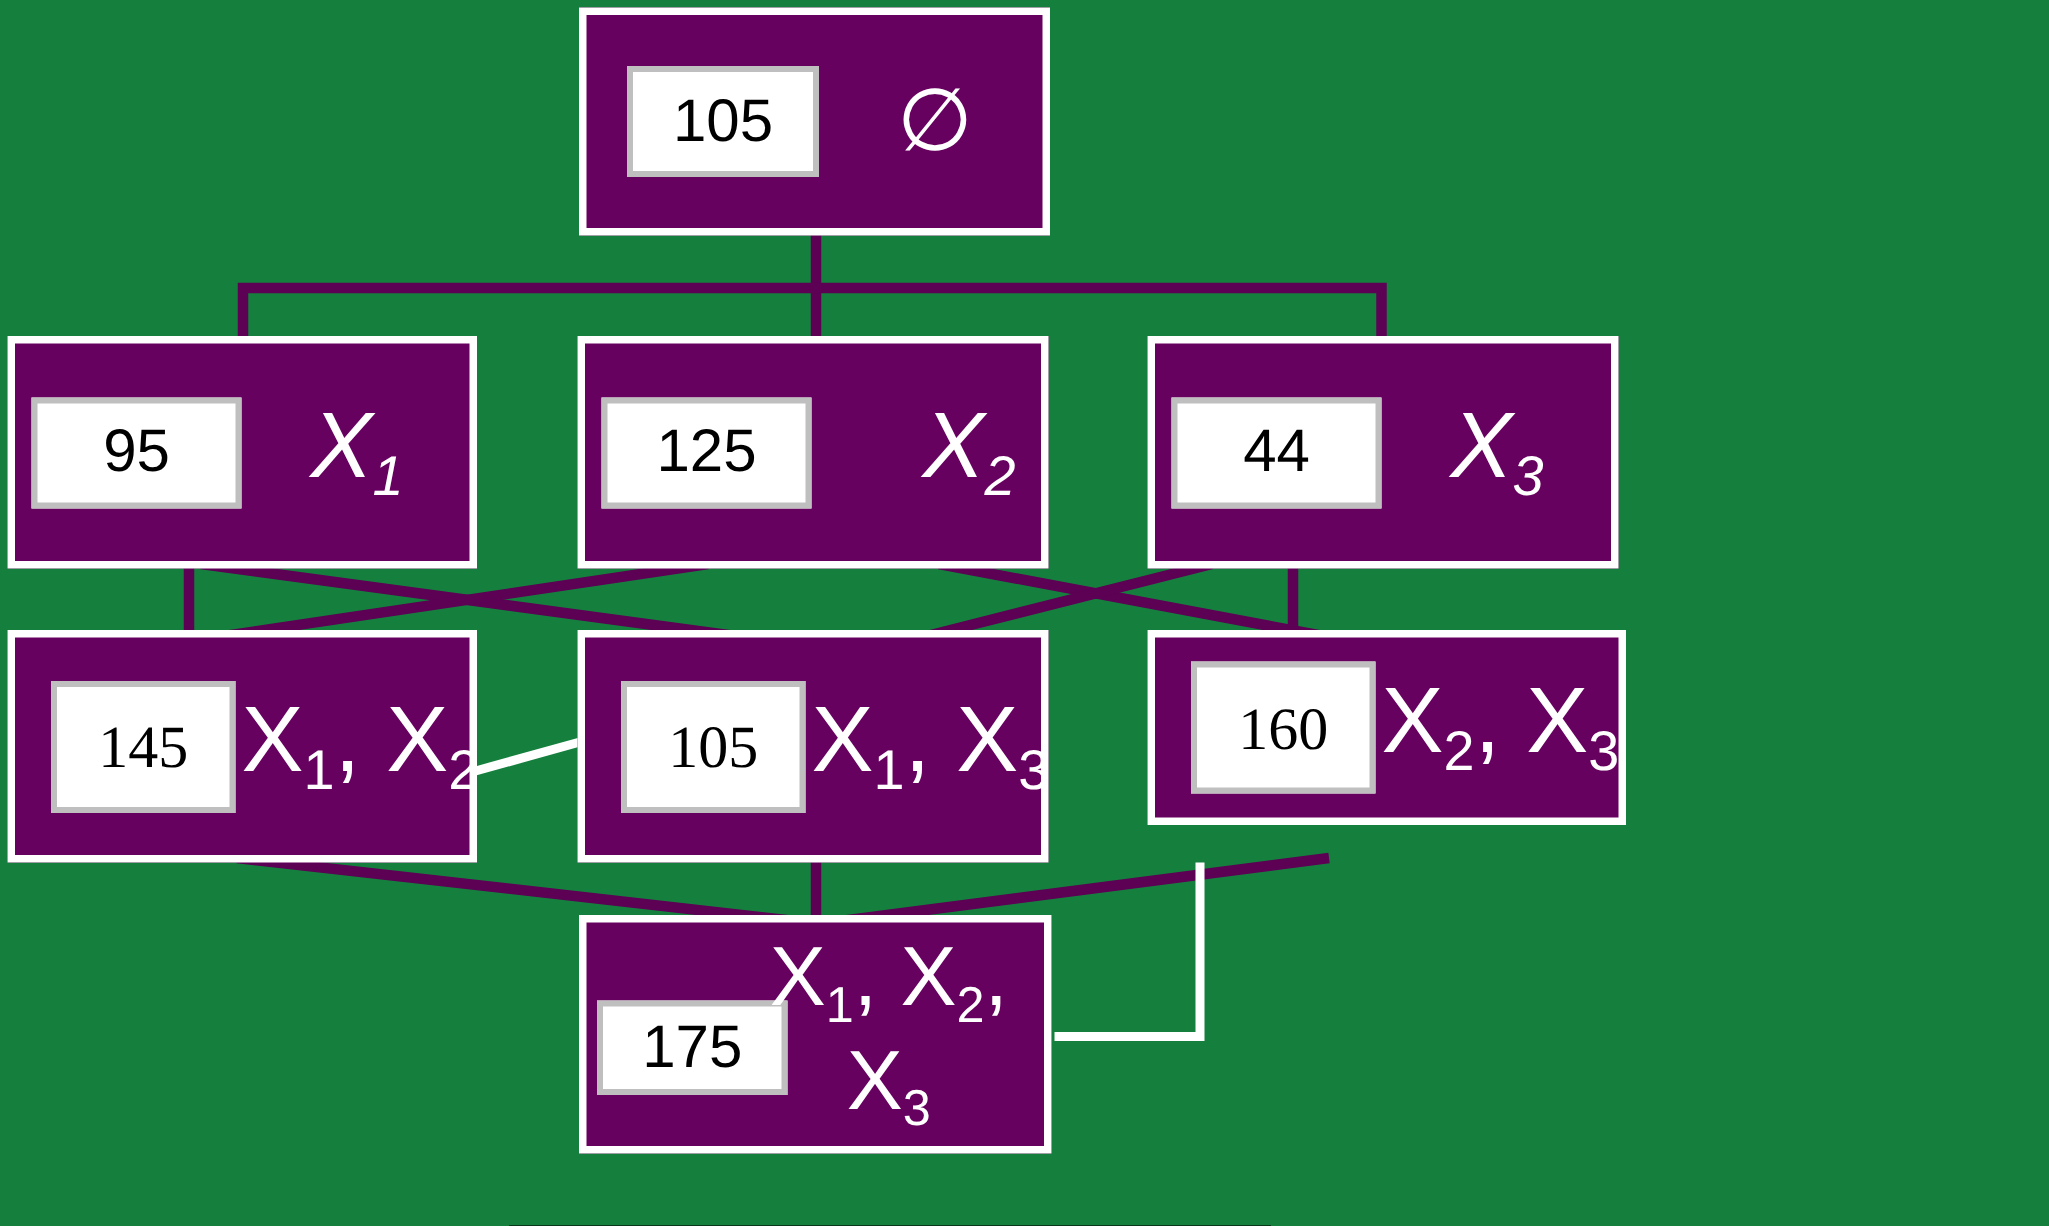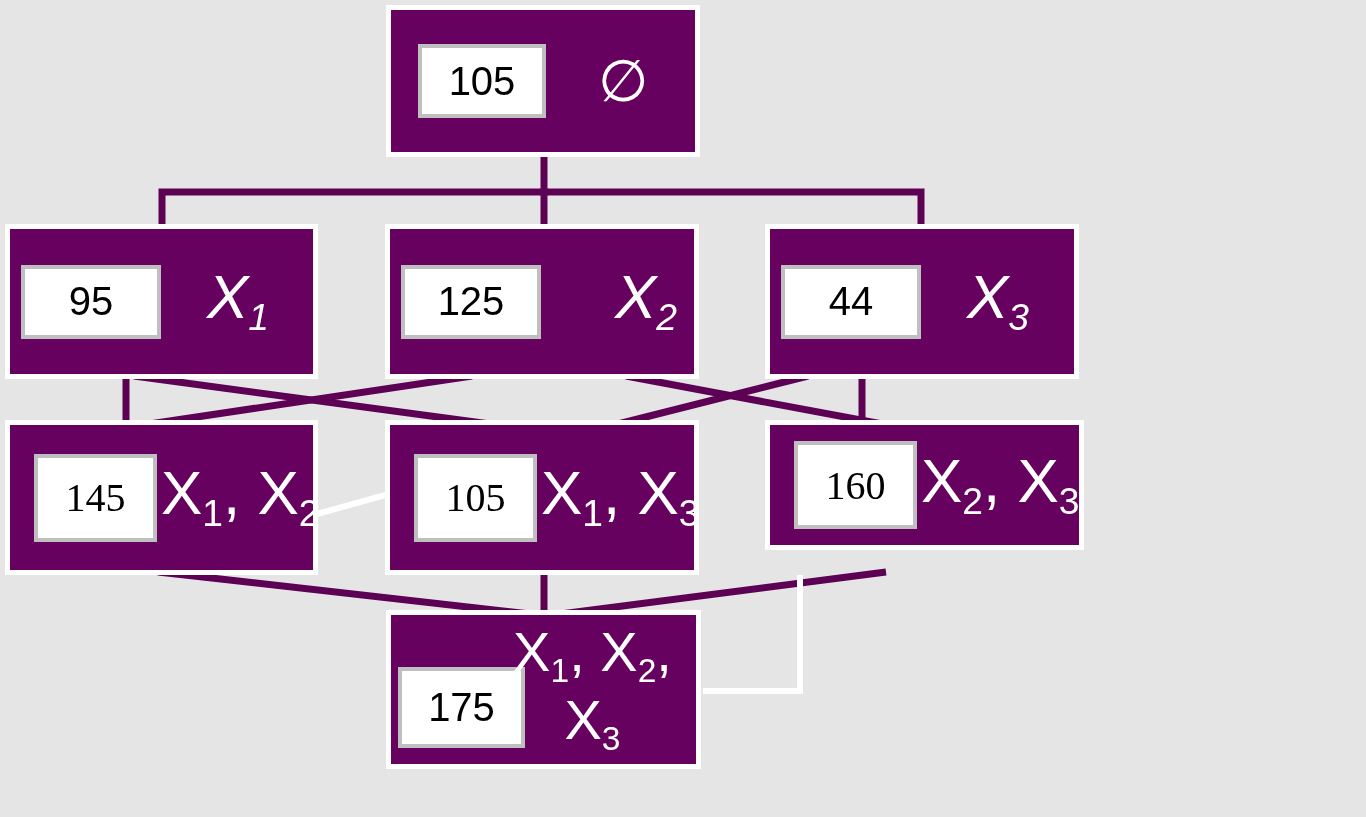--- a/index.html
+++ b/index.html
@@ -1,19 +1,19 @@
 <!DOCTYPE html>
 <html><head>
 <meta charset="utf-8">
 <style>
   html,body{margin:0;padding:0;background:#000;}
   .stage{
     position:relative;
     width:1366px;height:817px;
-    background:#e5e5e5;
+    background:#15803d;
     overflow:hidden;
     font-family:"Liberation Sans", sans-serif;
   }
   .edges{position:absolute;left:0;top:0;z-index:1;}
   .edge{stroke:#5c0154;stroke-width:7;fill:none;}
   .edge-white{stroke:#ffffff;stroke-width:6;fill:none;}
   .node{
     position:absolute;z-index:2;
     background:#67015f;
     border:5px solid #ffffff;
@@ -41,21 +41,21 @@
   
   #node-empty  {left:386px;top:5px;  width:314px;height:152px;}
   #node-x1     {left:5px;  top:224px;width:313px;height:155px;}
   #node-x2     {left:385px;top:224px;width:314px;height:155px;gap:28px;}
   #node-x3     {left:765px;top:224px;width:314px;height:155px;}
   #node-x1x2   {left:5px;  top:420px;width:313px;height:155px;}
   #node-x1x3   {left:385px;top:420px;width:314px;height:155px;}
   #node-x2x3   {left:765px;top:420px;width:319px;height:130px;}
   #node-x1x2x3 {left:386px;top:610px;width:315px;height:159px;display:block;}
   
-  .vbox-bottom{position:absolute;left:7px;top:52px;width:127px;height:81px;}
+  .vbox-bottom{position:absolute;left:7px;top:52px;width:127px;height:63px;}
   .lbl-bottom{
     position:absolute;left:100px;right:2px;top:0;bottom:0;
     display:flex;flex-direction:column;align-items:center;justify-content:center;
     font-size:56px;line-height:1.08;text-align:center;
   }
   .lbl-bottom .line{white-space:nowrap;}
 </style>
 </head>
 <body>
 

